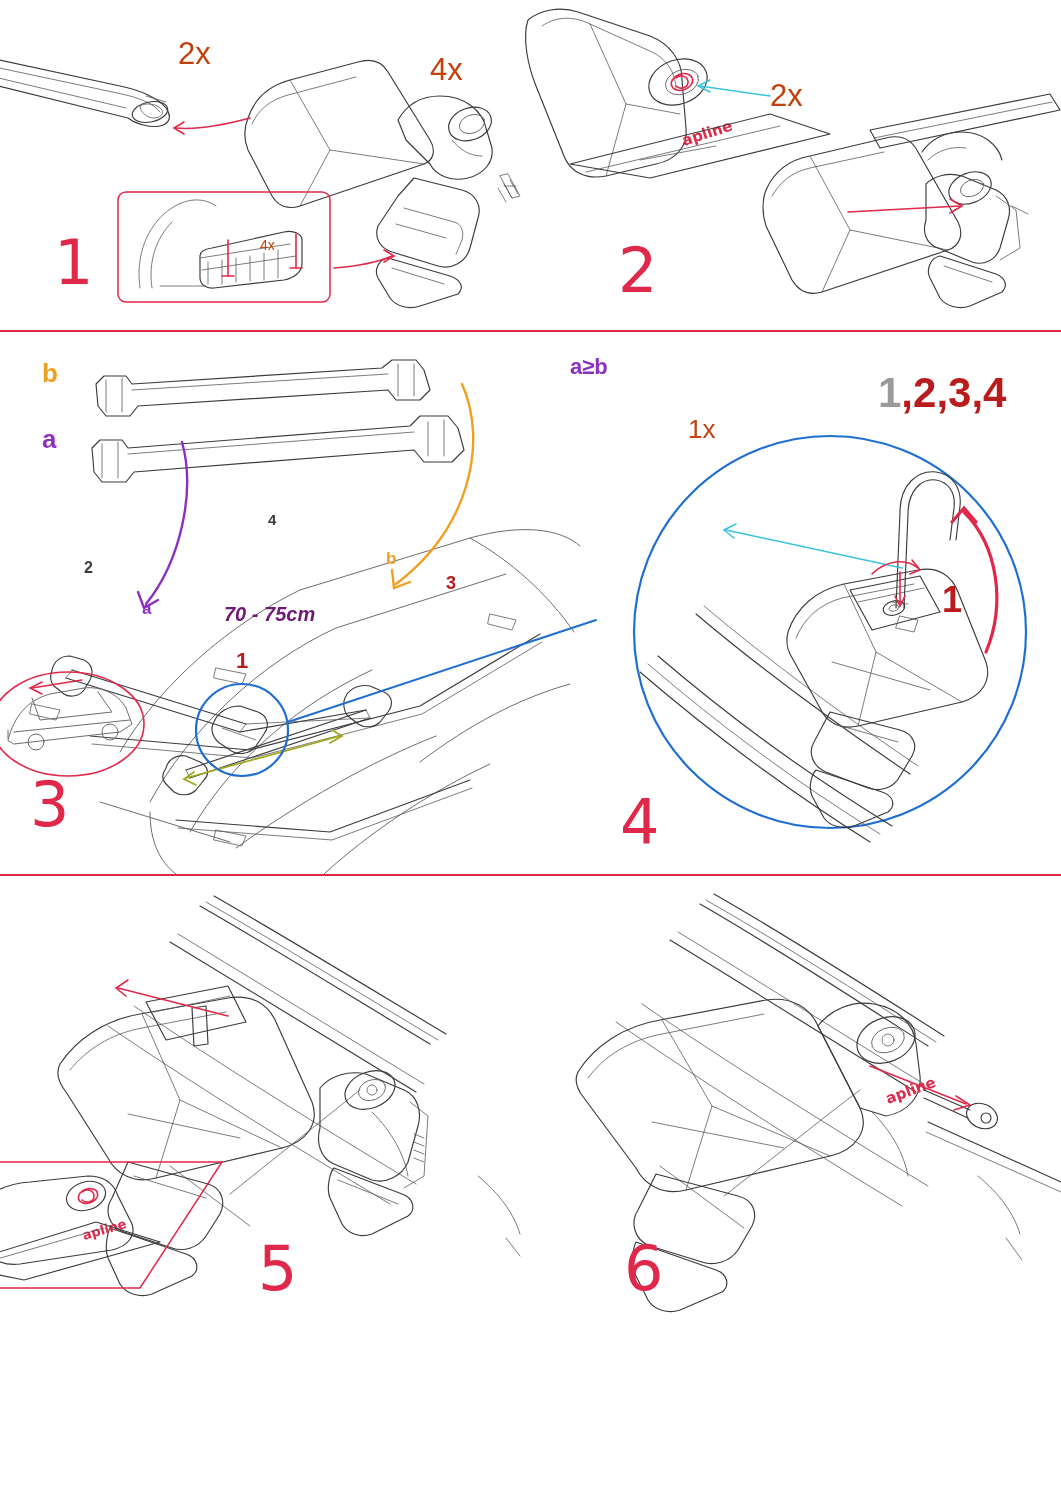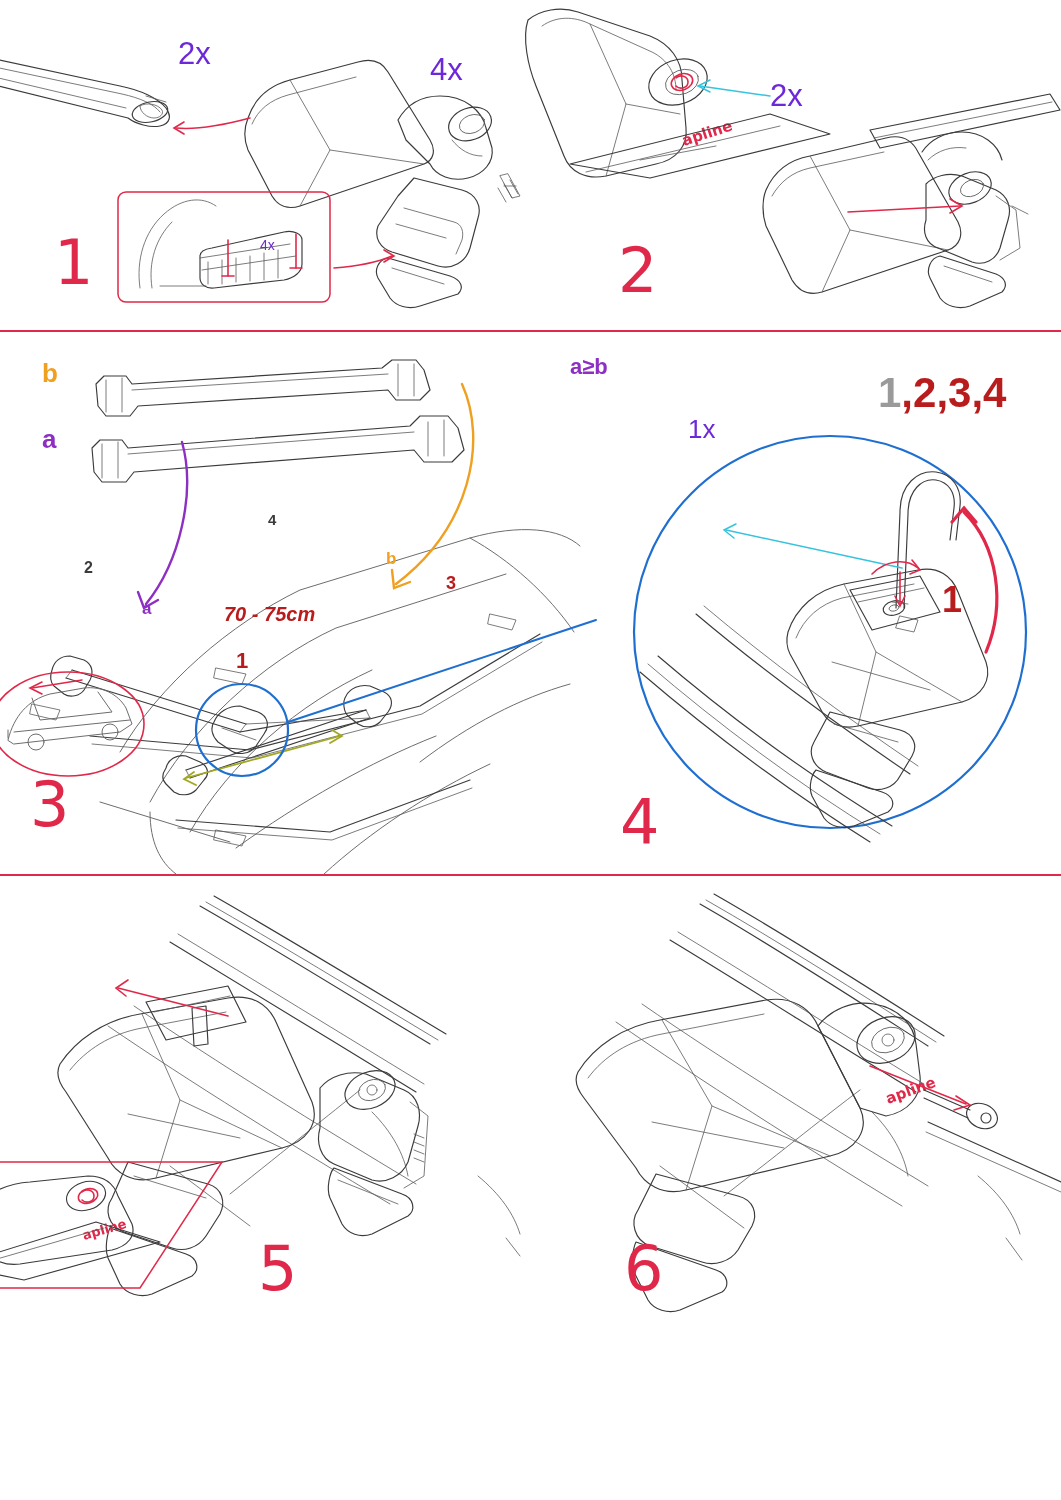--- a/index.html
+++ b/index.html
@@ -38,24 +38,24 @@
     letter-spacing: 0;
   }
 
   
   .lbl {
     position: absolute;
     font-family: "Liberation Sans", sans-serif;
     white-space: nowrap;
     line-height: 1;
   }
-  .cyan { color: #6d28d9; }
+  .cyan { color: #c2410c; }
   .purple { color: #8e2fc4; }
   .orange { color: #f0a020; }
-  .olive { color: #b91c1c; }
+  .olive { color: #701a75; }
   .blue { color: #b91c1c; }
   .grey { color: #9a9a9a; }
 
   
   svg { display: block; overflow: visible; }
   .ln { fill: none; stroke: #3b3b3b; stroke-width: 1.15; stroke-linecap: round; stroke-linejoin: round; }
   .ln-thin { fill: none; stroke: #5a5a5a; stroke-width: .8; stroke-linecap: round; stroke-linejoin: round; }
   .ln-car { fill: none; stroke: #6d6d6d; stroke-width: 1; stroke-linecap: round; stroke-linejoin: round; }
   .arr-red { fill: none; stroke: #e0294a; stroke-width: 1.6; stroke-linecap: round; }
   .arr-red-b { fill: none; stroke: #e0294a; stroke-width: 3.2; stroke-linecap: round; }

